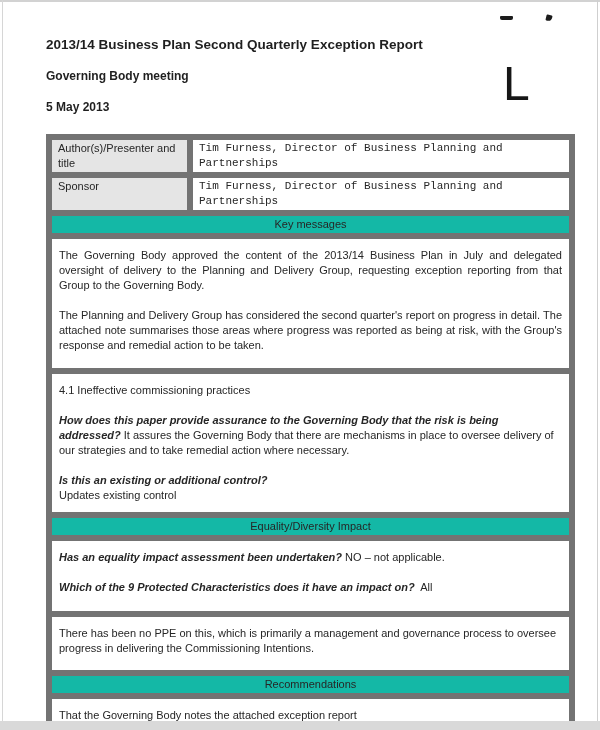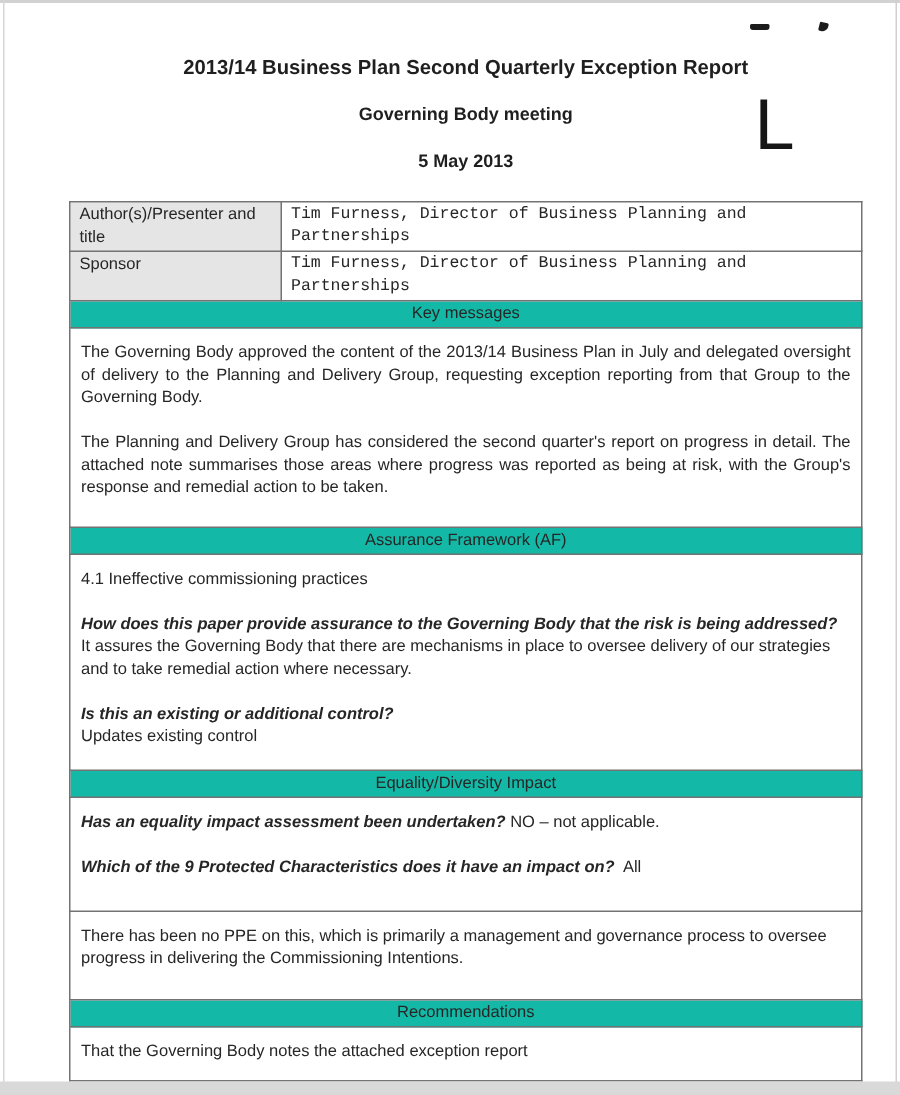--- a/index.html
+++ b/index.html
@@ -14,34 +14,34 @@
   .edge-top   { position: absolute; top: 0; left: 0; width: 600px; height: 2px; background: #d2d2d2; }
   .edge-left  { position: absolute; top: 0; left: 2px; width: 1px; height: 722px; background: #d6d6d6; }
   .edge-right { position: absolute; top: 0; left: 597px; width: 1px; height: 722px; background: #cfcfcf; }
   .bottom-bar { position: absolute; top: 721px; left: 0; width: 600px; height: 9px; background: #d9d9d9; }
 
   
   .mark-dash  { position: absolute; left: 500px; top: 16px; width: 13px; height: 4px; background: #1c1c1c; border-radius: 1px 1px 2px 2px; }
   .mark-comma { position: absolute; left: 546px; top: 15px; width: 6px; height: 6px; background: #1c1c1c; border-radius: 1px 1px 4px 1px; transform: rotate(14deg); }
   .logo-l { position: absolute; left: 503px; top: 62px; font-size: 48px; line-height: 44px; font-weight: 500; color: #161616; letter-spacing: 0; }
 
-  .doc-header { margin: 36px 25px 0 46px; width: 529px; text-align: center; }
+  .doc-header { margin: 36px 25px 0 46px; width: 529px; }
   .doc-title    { font-size: 13.5px; font-weight: bold; line-height: 17px; color: #1f1f1f; }
   .doc-subtitle { font-size: 12px; font-weight: bold; line-height: 15px; color: #1f1f1f; margin-top: 16px; }
 
   table.report {
     margin: 19px 0 0 46px;
     width: 529px;
     border-collapse: collapse;
     table-layout: fixed;
     font-size: 11px;
     line-height: 15px;
   }
   col.c1 { width: 141px; }
-  td { border: 1px solid #737373; vertical-align: top; margin-left: 24px; }
+  td { border: 6px solid #737373; vertical-align: top; margin-left: 24px; }
   td.lbl { background: #e5e5e5; padding: 1px 6px; }
   td.val { padding: 1px 6px; font-family: Liberation Mono, monospace; }
   td.sec { background: #14b8a6; padding: 1px 6px; height: 17px; text-align: center; }
   td.content { padding: 9px 7px 0 7px; }
   td.km  { height: 133px; }
   td.af  { height: 144px; }
   td.eq  { height: 76px; }
   td.ppe { height: 59px; }
   td.rec { height: 36px; }
   p { margin: 0 0 15px 0; }
@@ -85,23 +85,20 @@
       <td class="sec" colspan="2">Key messages</td>
     </tr>
     <tr>
       <td class="content km" colspan="2">
         <p class="justify">The Governing Body approved the content of the 2013/14 Business Plan in July and delegated oversight of delivery to the Planning and Delivery Group, requesting exception reporting from that Group to the Governing Body.</p>
         <p class="justify">The Planning and Delivery Group has considered the second quarter's report on progress in detail.  The attached note summarises those areas where progress was reported as being at risk, with the Group's response and remedial action to be taken.</p>
       </td>
     </tr>
 
     <tr>
-      <td class="sec" colspan="2">Assurance Framework (AF)</td>
-    </tr>
-    <tr>
       <td class="content af" colspan="2">
         <p>4.1 Ineffective commissioning practices</p>
         <p><span class="q">How does this paper provide assurance to the Governing Body that the risk is being addressed?</span> <span>It assures the Governing Body that there are mechanisms in place to oversee delivery of our strategies and to take remedial action where necessary.</span></p>
         <p class="tight q">Is this an existing or additional control?</p>
         <p class="tight">Updates existing control</p>
       </td>
     </tr>
 
     <tr>
       <td class="sec" colspan="2">Equality/Diversity Impact</td>

